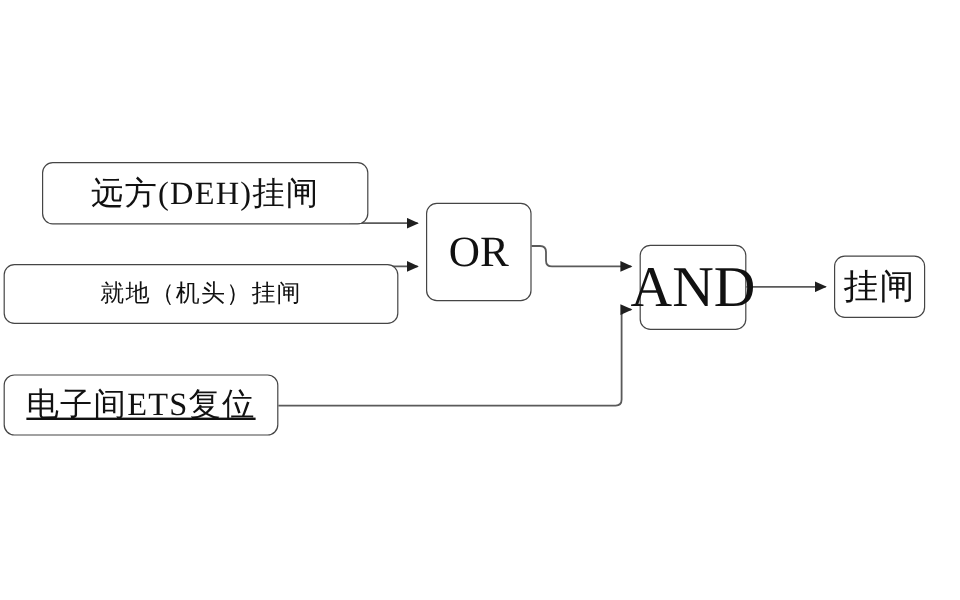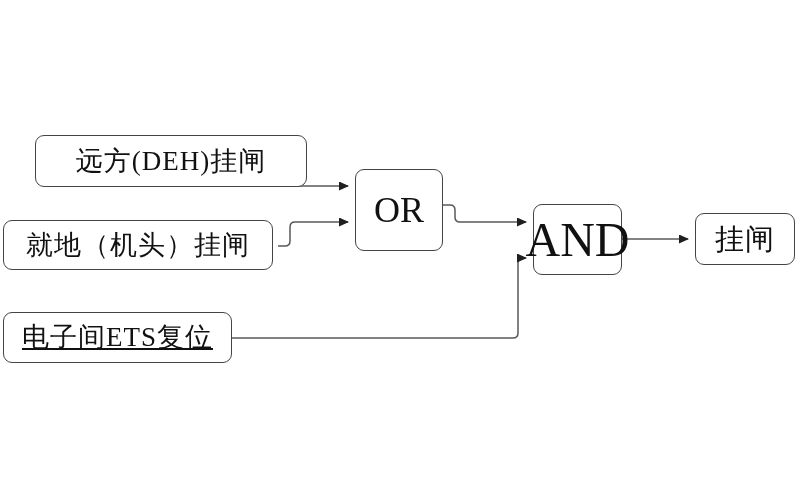--- a/index.html
+++ b/index.html
@@ -33,25 +33,25 @@
     border: 1.6px solid #454545;
     border-radius: 9px;
     background: #ffffff;
     display: flex;
     align-items: center;
     justify-content: center;
     color: #111111;
     white-space: nowrap;
   }
   .node-input1 { left: 3px;   top: 135px; width: 272px; height: 52px; font-size: 27px; margin-left: 32px; }
-  .node-input2 { left: 3px;   top: 220px; width: 270px; height: 50px; font-size: 27px; }
+  .node-input2 { left: 3px;   top: 220px; width: 329px; height: 50px; font-size: 20px; }
   .node-input3 { left: 3px;   top: 312px; width: 229px; height: 51px; font-size: 27px; text-decoration: underline; }
   .node-or     { left: 355px; top: 169px; width: 88px;  height: 82px; font-size: 36px; }
   .node-and    { left: 533px; top: 204px; width: 89px;  height: 71px; font-size: 48px; }
-  .node-output { left: 695px; top: 213px; width: 100px; height: 52px; font-size: 29px; }
+  .node-output { left: 695px; top: 213px; width: 76px; height: 52px; font-size: 29px; }
   .lbl {
     display: inline-block;
     line-height: 1;
     letter-spacing: 1px;
   }
   .node-or .lbl, .node-and .lbl { letter-spacing: 0; }
 </style>
 </head>
 <body>
 

